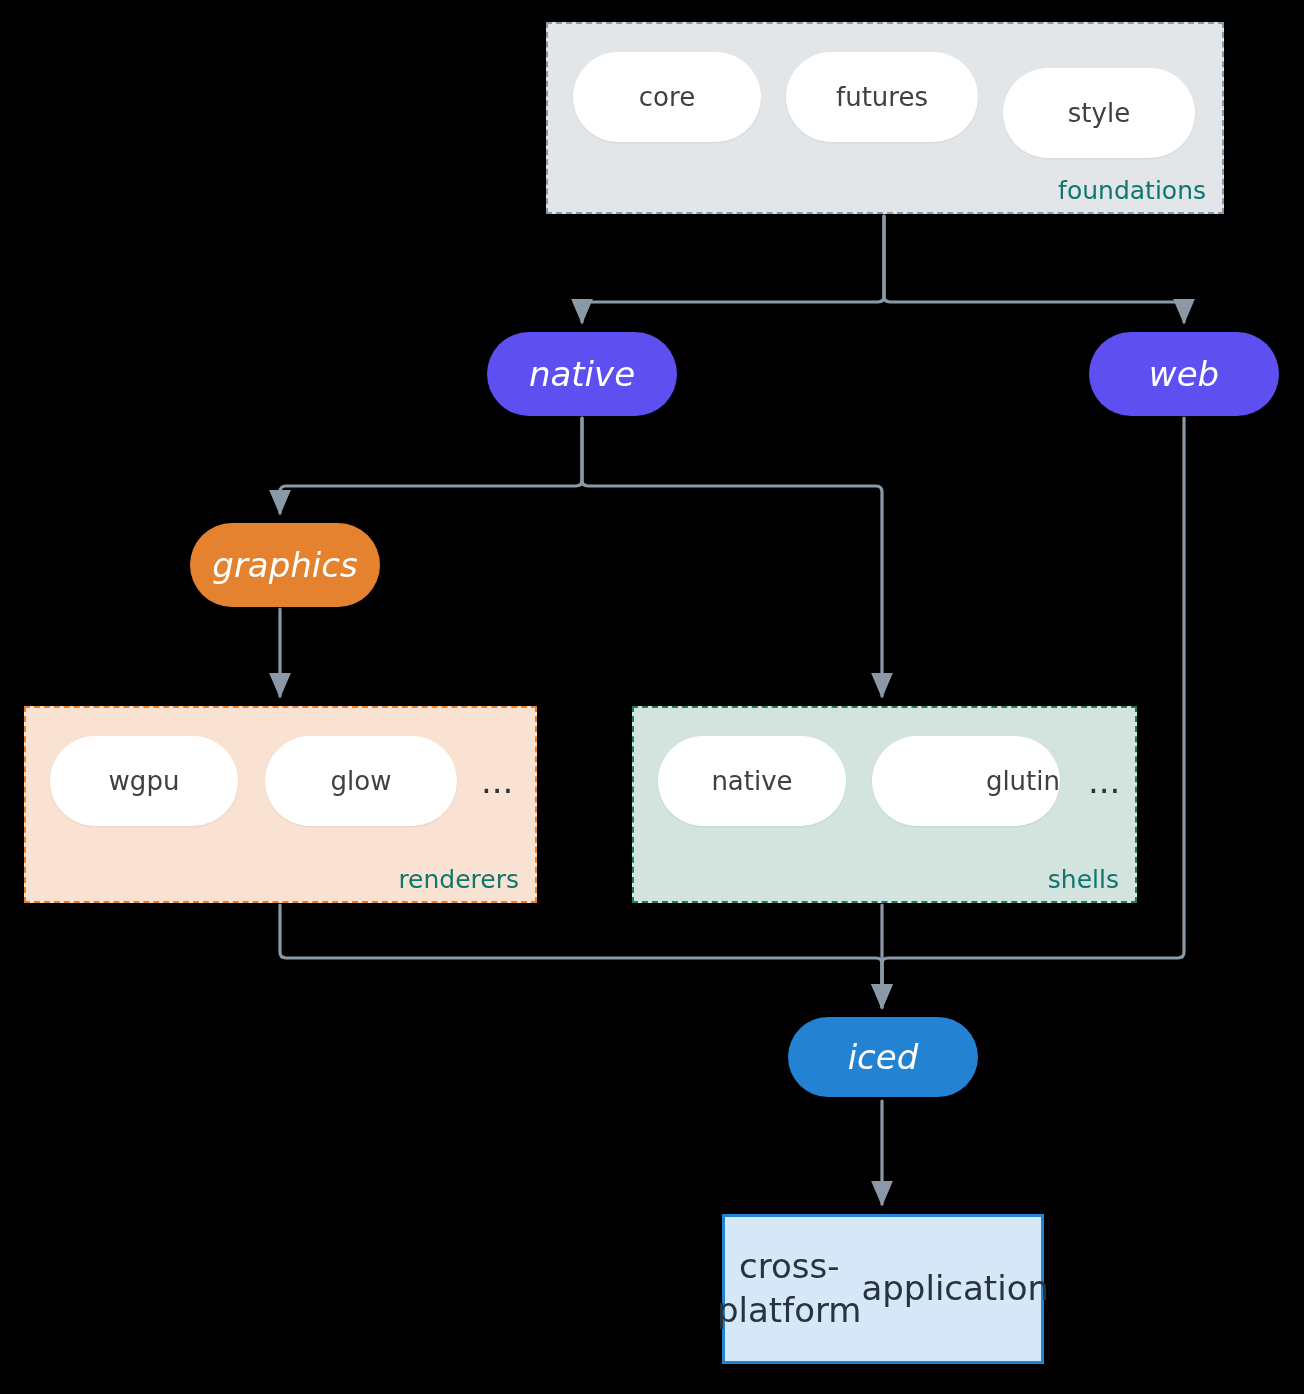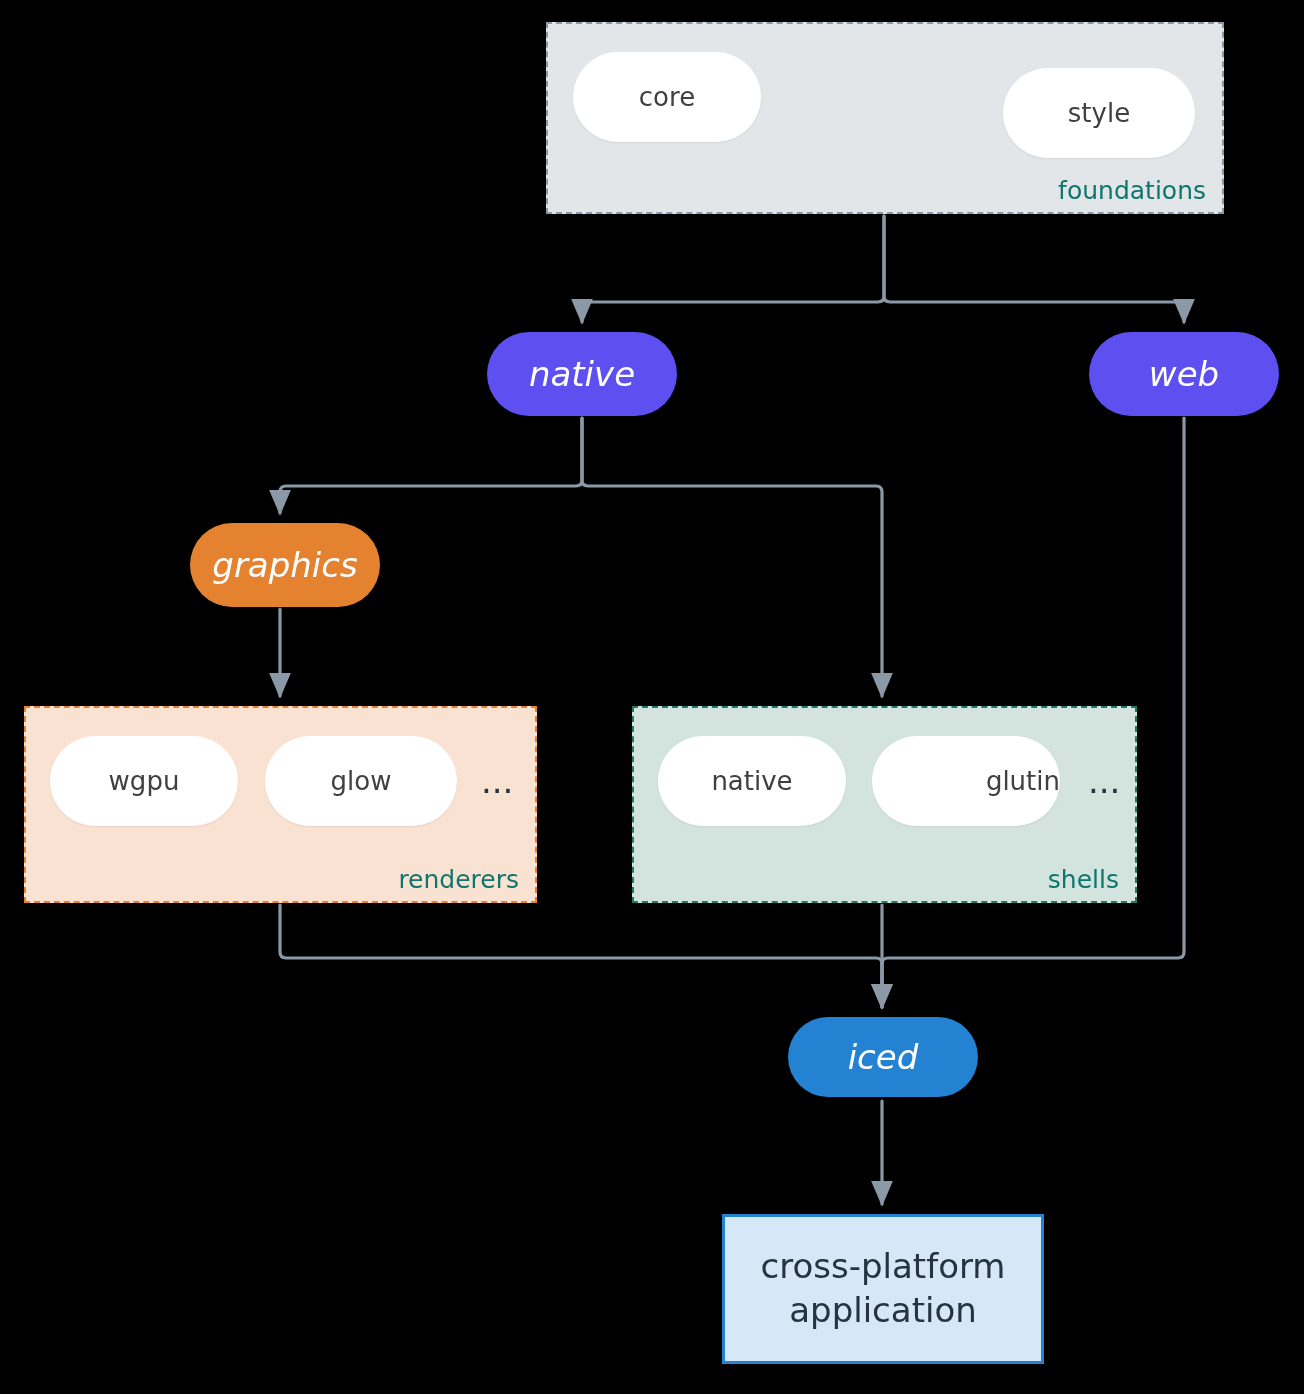--- a/index.html
+++ b/index.html
@@ -111,21 +111,21 @@
   #node-application {
     left: 722px;
     top: 1214px;
     width: 322px;
     height: 150px;
     background: #d6e8f8;
     border: 3px solid #2382d2;
     color: #27333f;
     font-size: 34px;
     line-height: 1.28;
-    flex-direction: column;
+    flex-direction: row;
   }
 </style>
 </head>
 <body>
 
 <div id="diagram">
 
   <svg id="edges" viewBox="0 0 1304 1394">
     <defs>
       <marker id="arrow" markerWidth="10" markerHeight="10" refX="7.2" refY="4" orient="auto" markerUnits="strokeWidth">
@@ -153,20 +153,23 @@
       <path d="M 882,1101 L 882,1204" marker-end="url(#arrow)"></path>
     </g>
   </svg>
 
   <div class="cluster" id="cluster-foundations">
     <span class="cluster-label">foundations</span>
   </div>
   <div class="node pill-white" id="node-core">
     <span>core</span>
   </div>
+  <div class="node pill-white" id="node-futures">
+    <span>futures</span>
+  </div>
   <div class="node pill-white" id="node-style">
     <span>style</span>
   </div>
 
   <div class="node pill-solid" id="node-native">
     <span>native</span>
   </div>
   <div class="node pill-solid" id="node-web">
     <span>web</span>
   </div>

